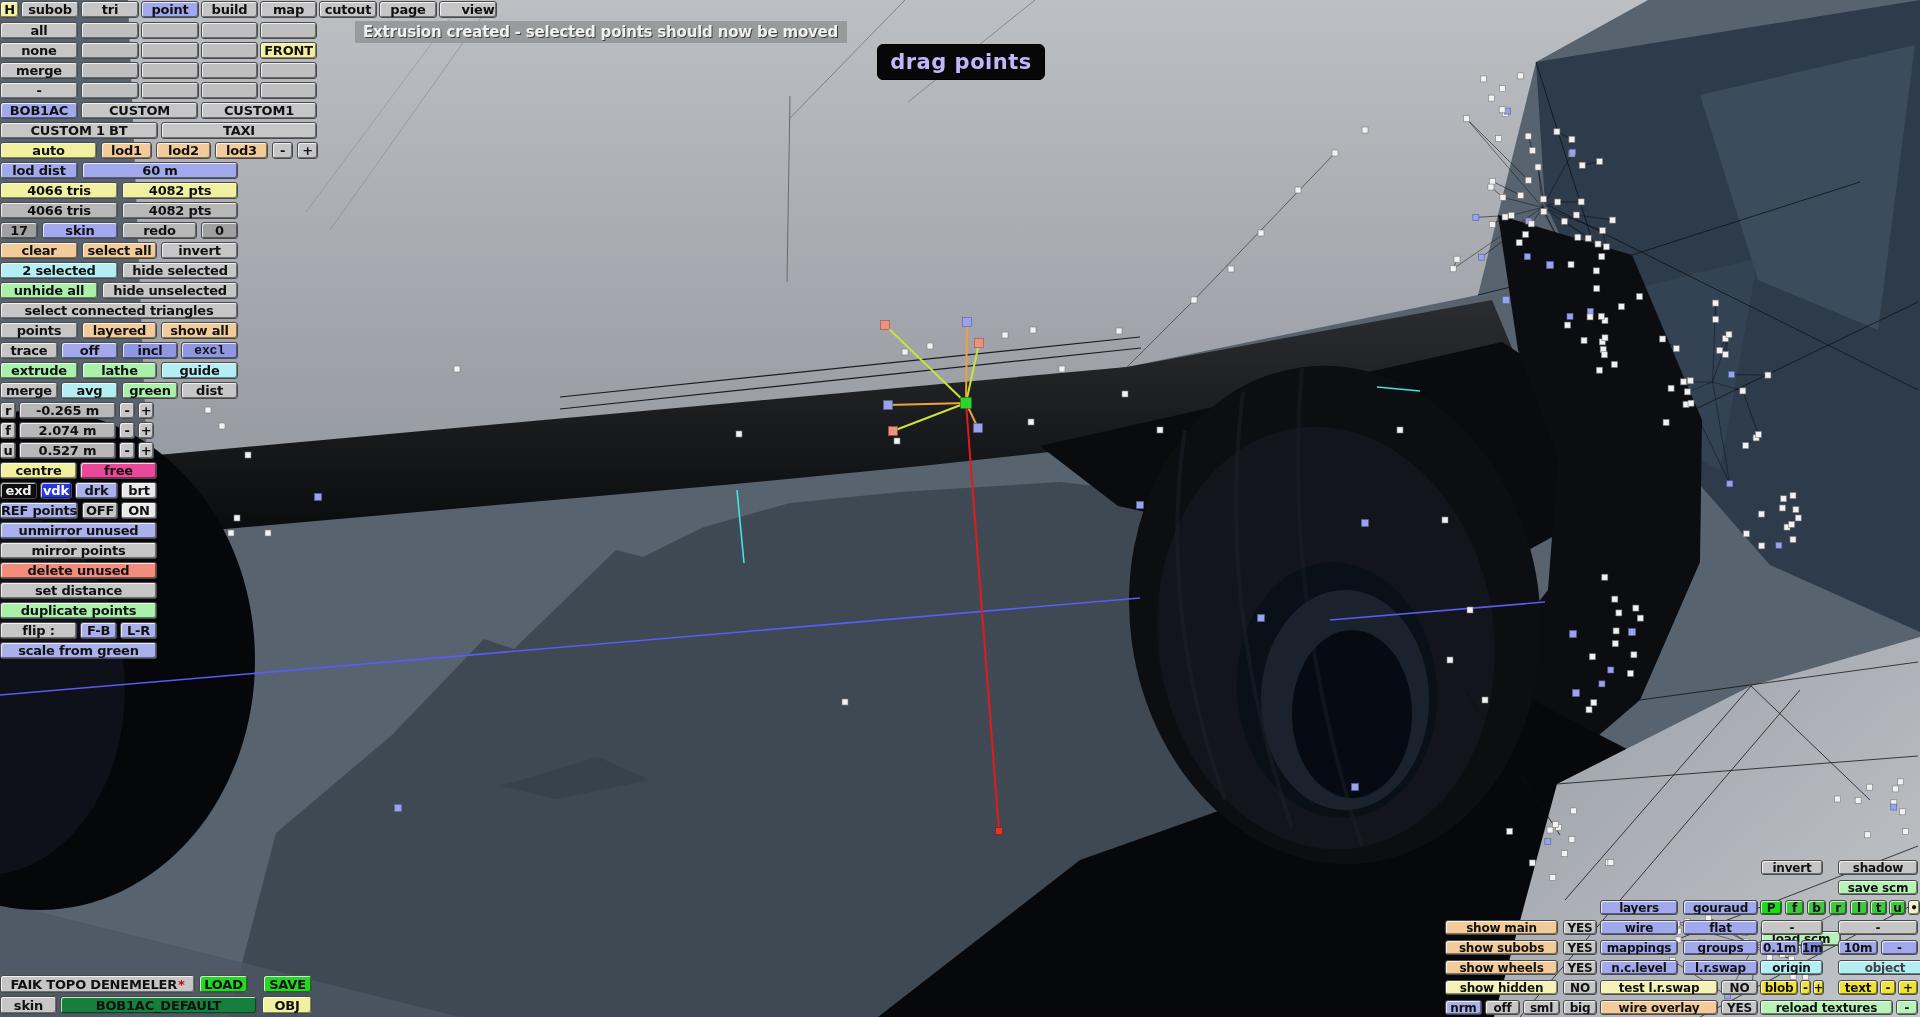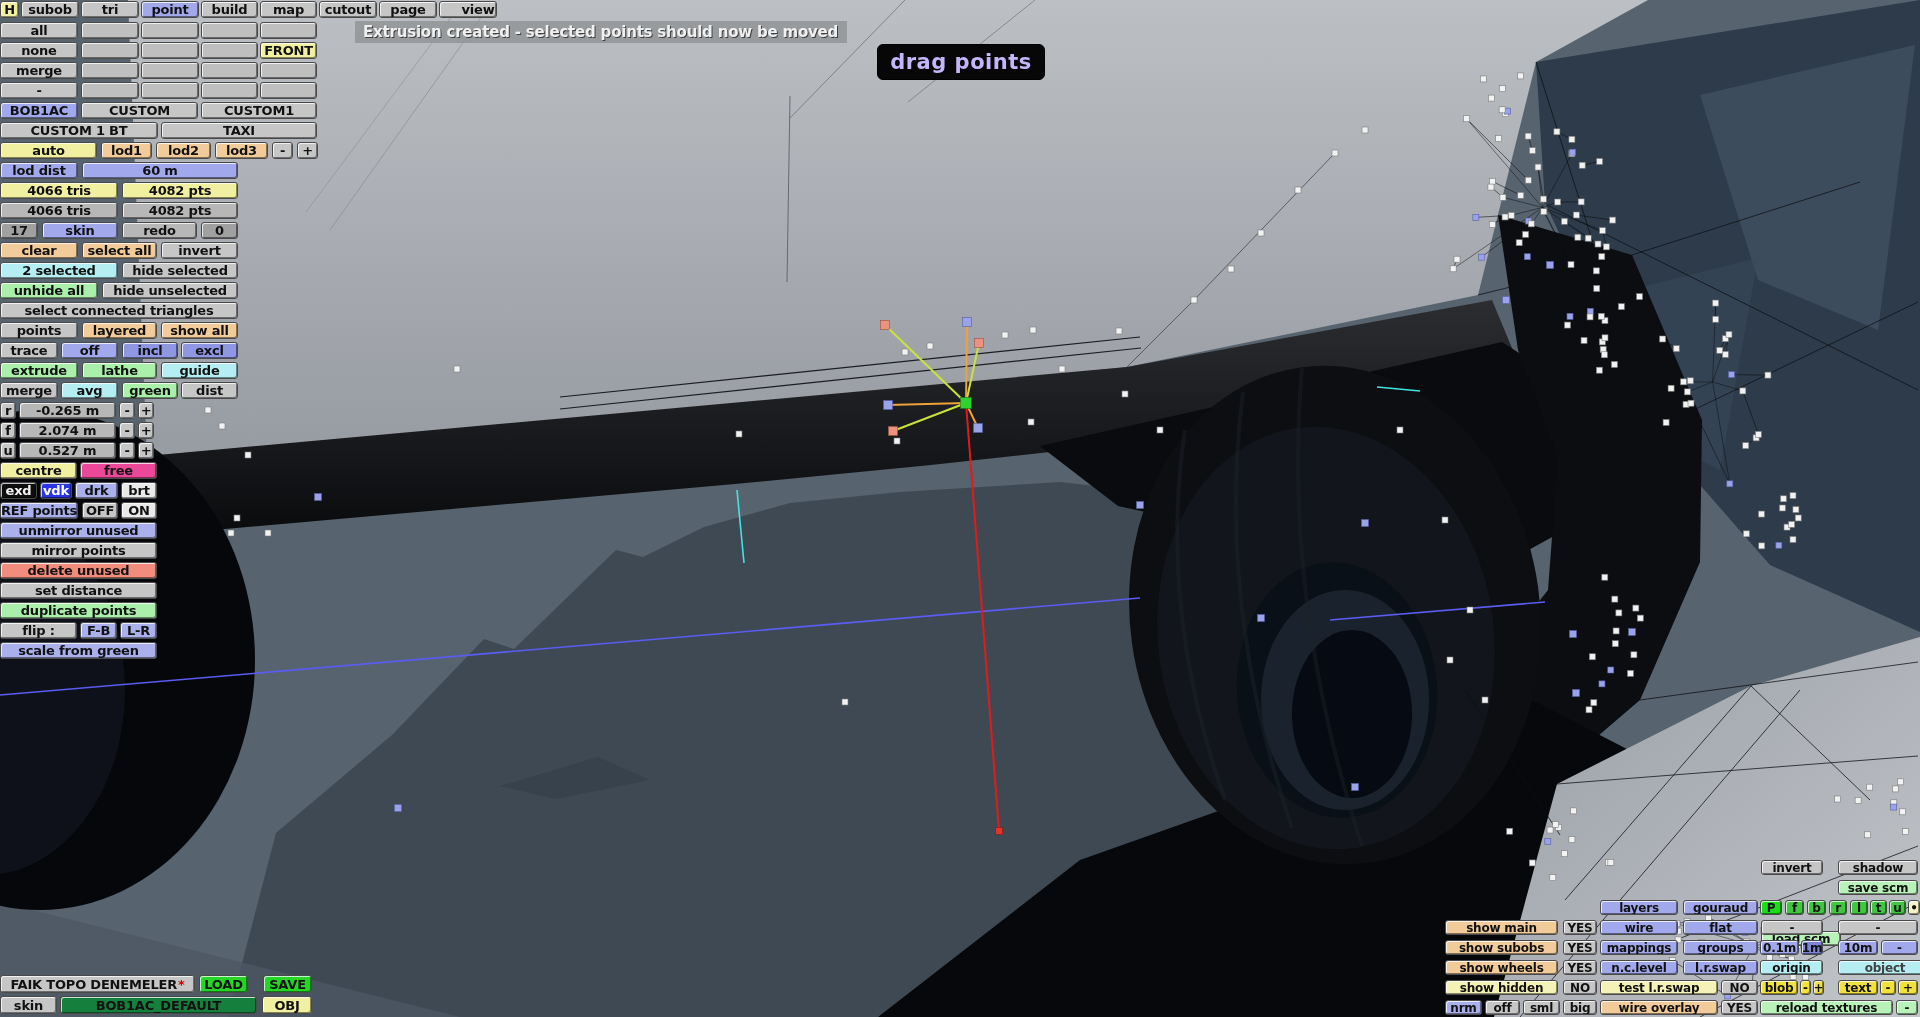--- a/index.html
+++ b/index.html
@@ -598,21 +598,21 @@
       </div>
       <div class="btn" style="left: 0px; top: 342px; width: 58px; height: 17px; background: rgb(198, 198, 198); color: rgb(17, 17, 17);">
         <span>trace</span>
       </div>
       <div class="btn" style="left: 61px; top: 342px; width: 57px; height: 17px; background: rgb(162, 168, 236); color: rgb(17, 17, 17);">
         <span>off</span>
       </div>
       <div class="btn" style="left: 122px; top: 342px; width: 56px; height: 17px; background: rgb(143, 150, 226); color: rgb(17, 17, 17);">
         <span>incl</span>
       </div>
-      <div class="btn" style="left: 181px; top: 342px; width: 57px; height: 17px; background: rgb(143, 150, 226); color: rgb(17, 17, 17);">
+      <div class="btn" style="left: 181px; top: 342px; width: 57px; height: 17px; background: rgb(143, 150, 226); color: rgb(17, 17, 17); font-family: Liberation Mono, monospace;">
         <span>excl</span>
       </div>
       <div class="btn" style="left: 0px; top: 362px; width: 78px; height: 17px; background: rgb(170, 240, 170); color: rgb(17, 17, 17);">
         <span>extrude</span>
       </div>
       <div class="btn" style="left: 82px; top: 362px; width: 75px; height: 17px; background: rgb(170, 240, 170); color: rgb(17, 17, 17);">
         <span>lathe</span>
       </div>
       <div class="btn" style="left: 161px; top: 362px; width: 77px; height: 17px; background: rgb(180, 238, 242); color: rgb(17, 17, 17);">
         <span>guide</span>

